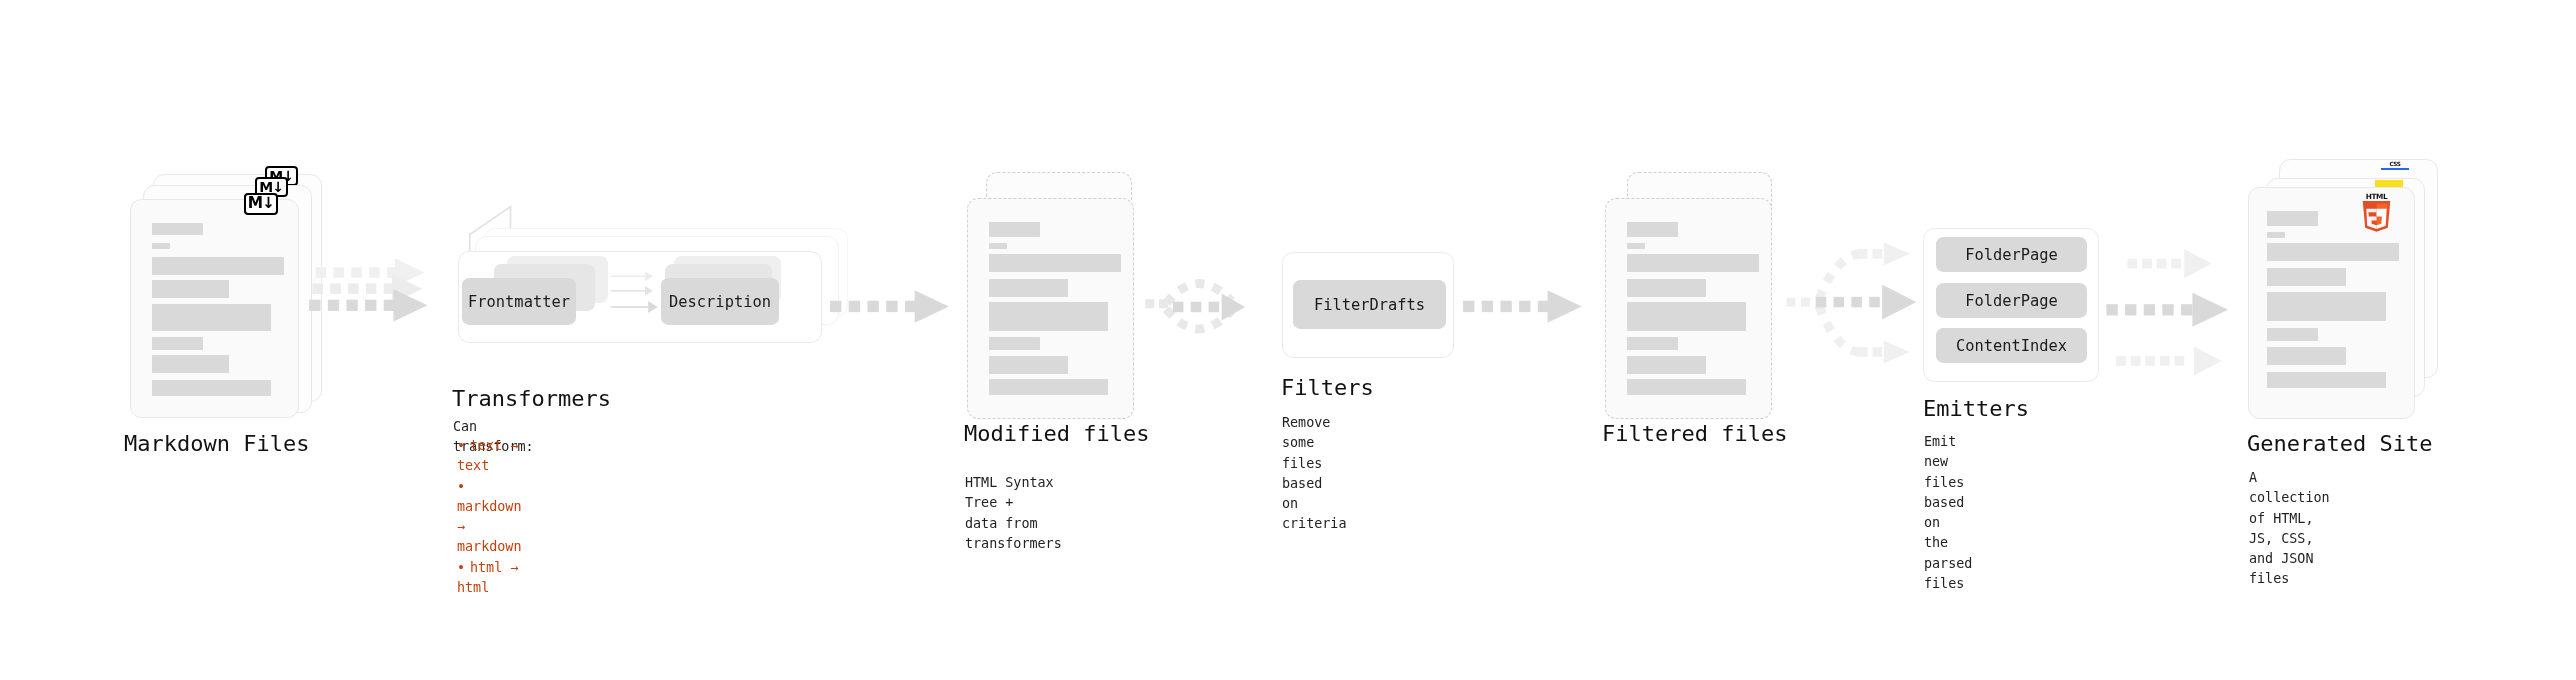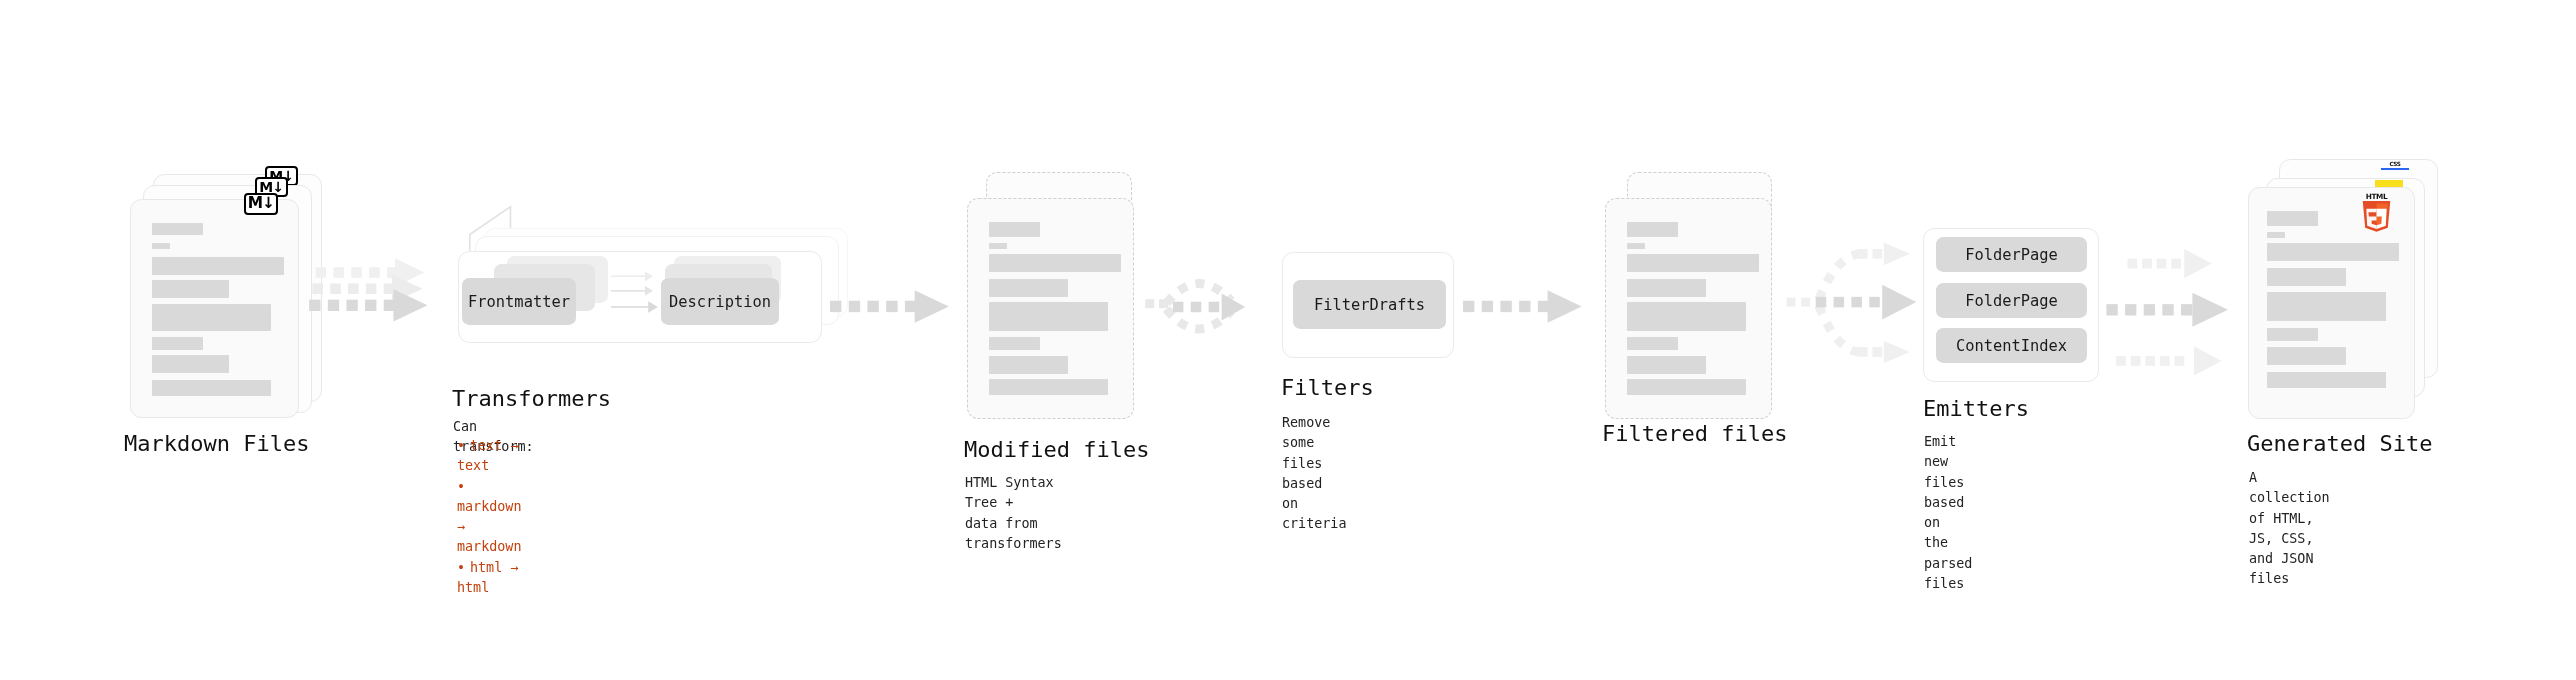--- a/index.html
+++ b/index.html
@@ -237,21 +237,21 @@
     <div class="doccard dashed" style="left:967px; top:198px; width:167px; height:221px;">
       <div class="line" style="left:21px; top:23px; width:51px; height:14.6px;"></div>
       <div class="line" style="left:21px; top:44px; width:18px; height:5.7px;"></div>
       <div class="line" style="left:21px; top:55px; width:132px; height:18px;"></div>
       <div class="line" style="left:21px; top:80px; width:79px; height:18px;"></div>
       <div class="line" style="left:21px; top:103px; width:119px; height:29px;"></div>
       <div class="line" style="left:21px; top:138px; width:51px; height:13px;"></div>
       <div class="line" style="left:21px; top:157px; width:79px; height:18px;"></div>
       <div class="line" style="left:21px; top:180px; width:119px; height:16.3px;"></div>
     </div>
-    <div class="title" style="left:964px; top:437px;">Modified files</div>
+    <div class="title" style="left:964px; top:421px;">Modified files</div>
     <div class="sub" style="left:965px; top:459px;margin-top:14px;">HTML Syntax Tree +
 data from transformers</div>
   </div>
 
   <svg style="left:1142px; top:260px; width:130px; height:98px;" viewBox="0 0 160 120">
     <g fill="#e8e8e8">
       <rect x="4" y="48" width="11" height="11"></rect>
         <rect x="21" y="48" width="11" height="11"></rect>
     </g>
     <g stroke="#e8e8e8" stroke-width="11" stroke-dasharray="11 11" fill="none" stroke-linecap="butt">

